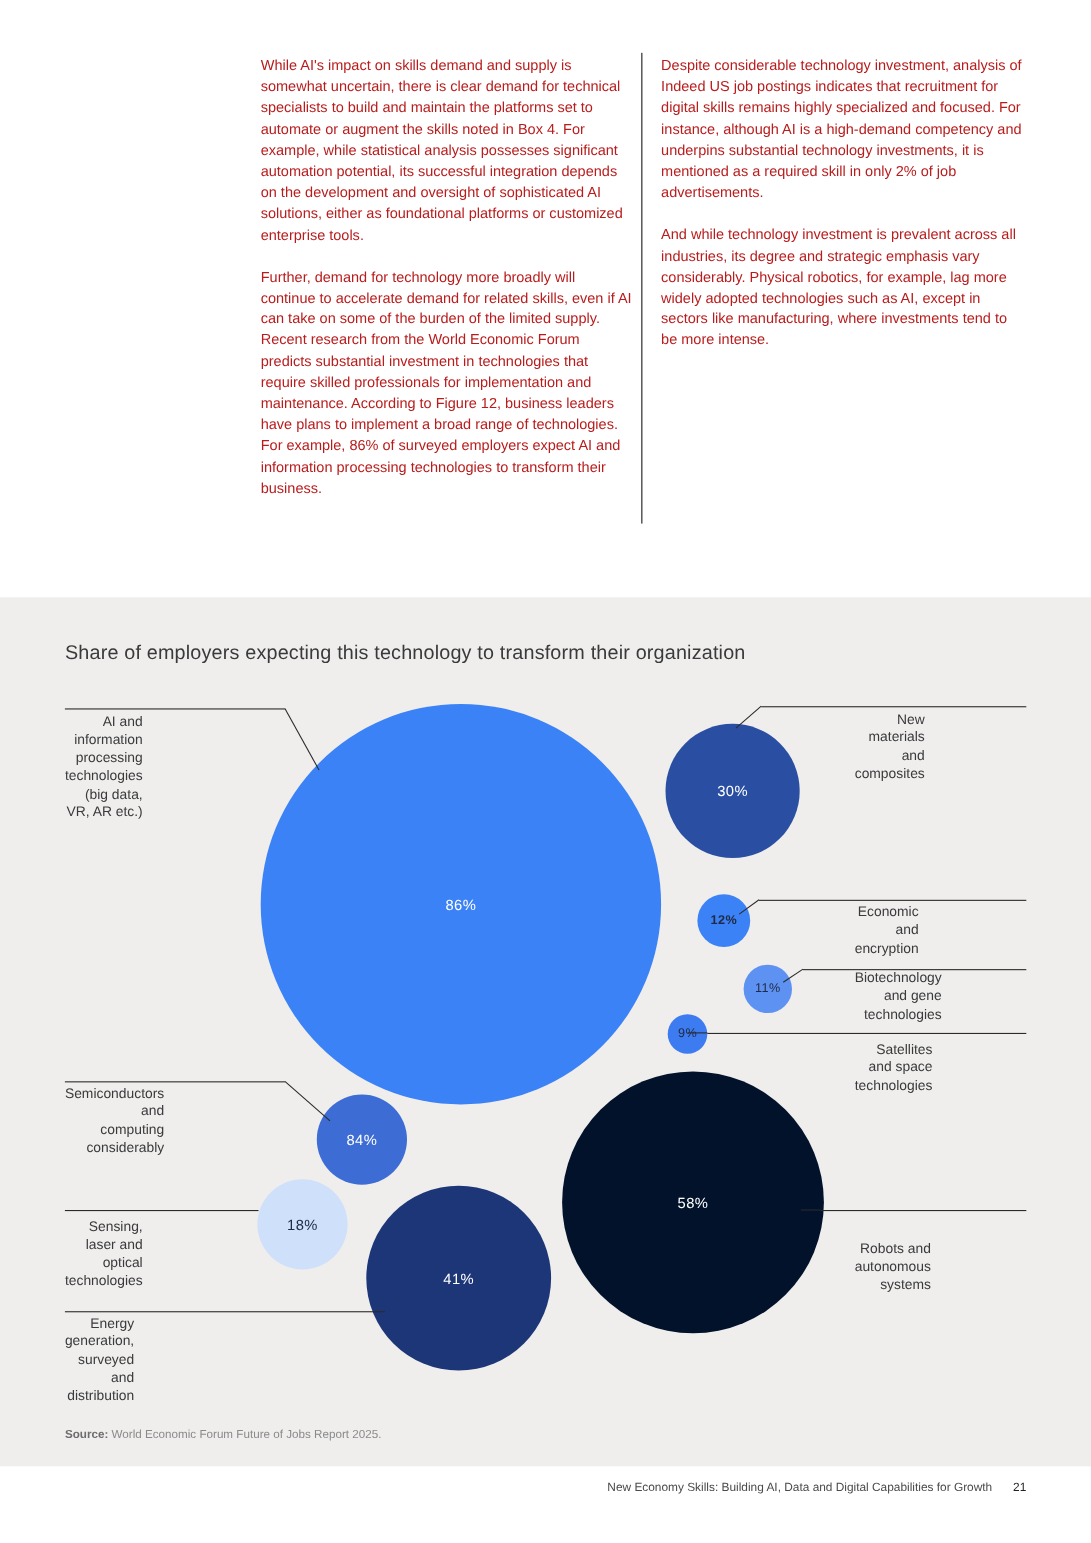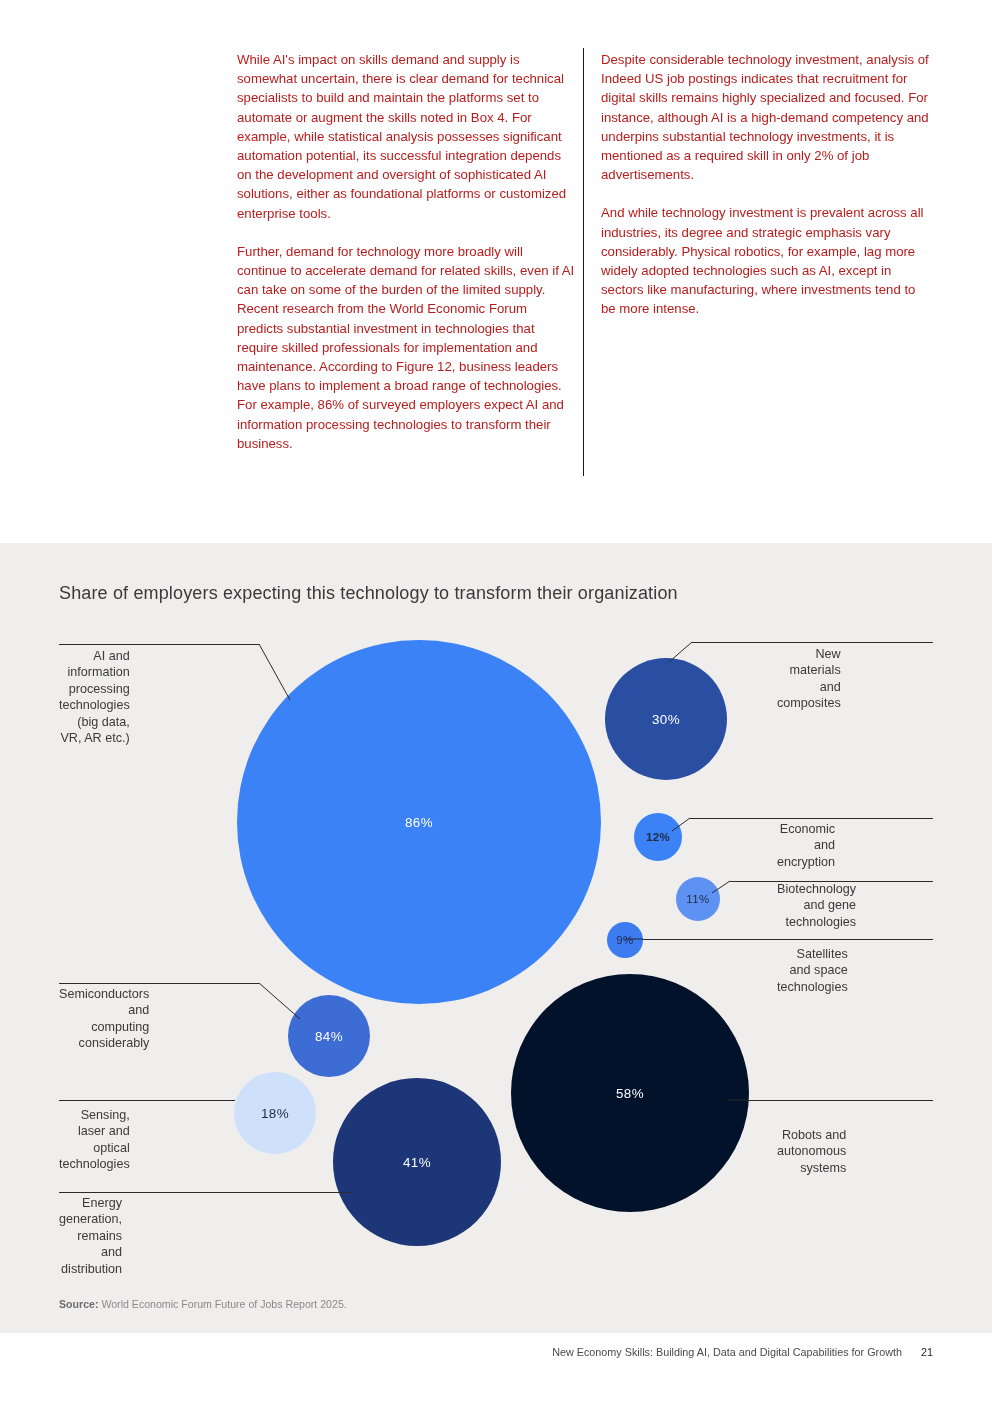--- a/index.html
+++ b/index.html
@@ -123,21 +123,21 @@
         <div class="rule" style="left: 59px; top: 1100px; width: 176px;"></div>
         <div class="lbl" style="left: 59px; top: 1107px;">Sensing, laser and
 optical technologies</div>
         <svg class="leader" width="4" height="4" style="left: 233px; top: 1098px;">
           <line x1="2" y1="2" x2="2" y2="2"></line>
         </svg>
       </div>
       <div class="callout">
         <div class="rule" style="left: 59px; top: 1192px; width: 291px;"></div>
         <div class="lbl" style="left: 59px; top: 1195px;">Energy generation,
-remains and distribution</div>
+surveyed and distribution</div>
         <svg class="leader" width="4" height="4" style="left: 348px; top: 1190px;">
           <line x1="2" y1="2" x2="2" y2="2"></line>
         </svg>
       </div>
       <div class="callout">
         <div class="rule" style="left: 692px; top: 642px; width: 241px;"></div>
         <div class="lbl" style="left: 777px; top: 646px;">New materials
 and composites</div>
         <svg class="leader" width="27" height="24" style="left: 667px; top: 640px;">
           <line x1="25" y1="2" x2="2" y2="22"></line>

